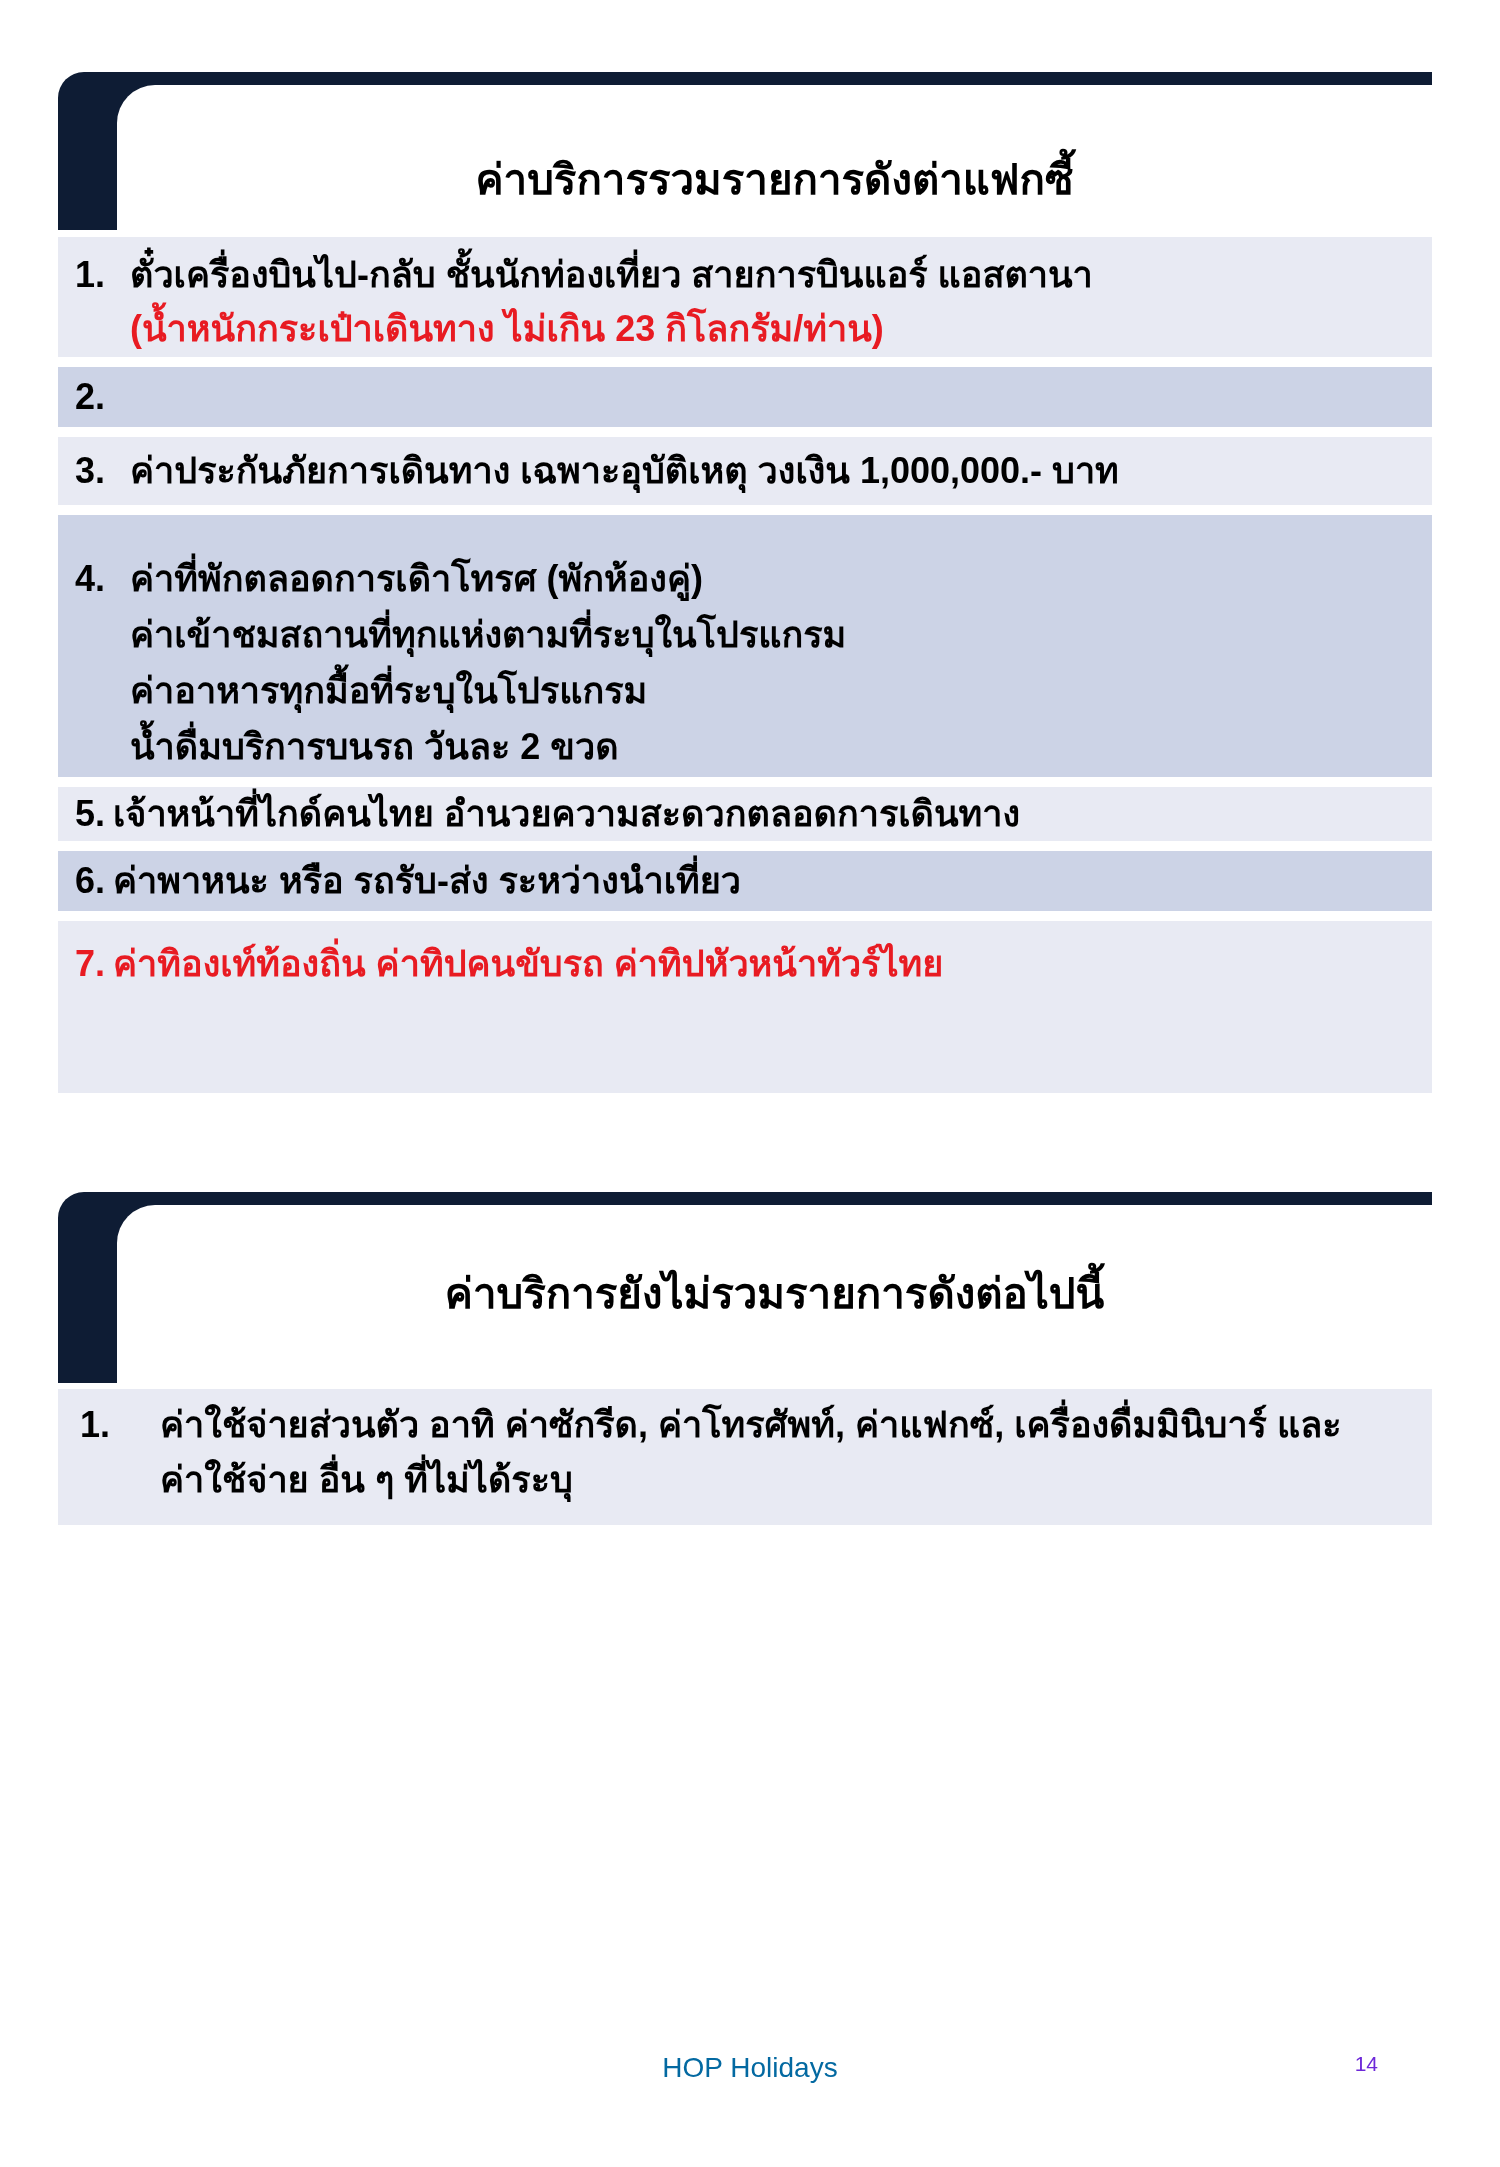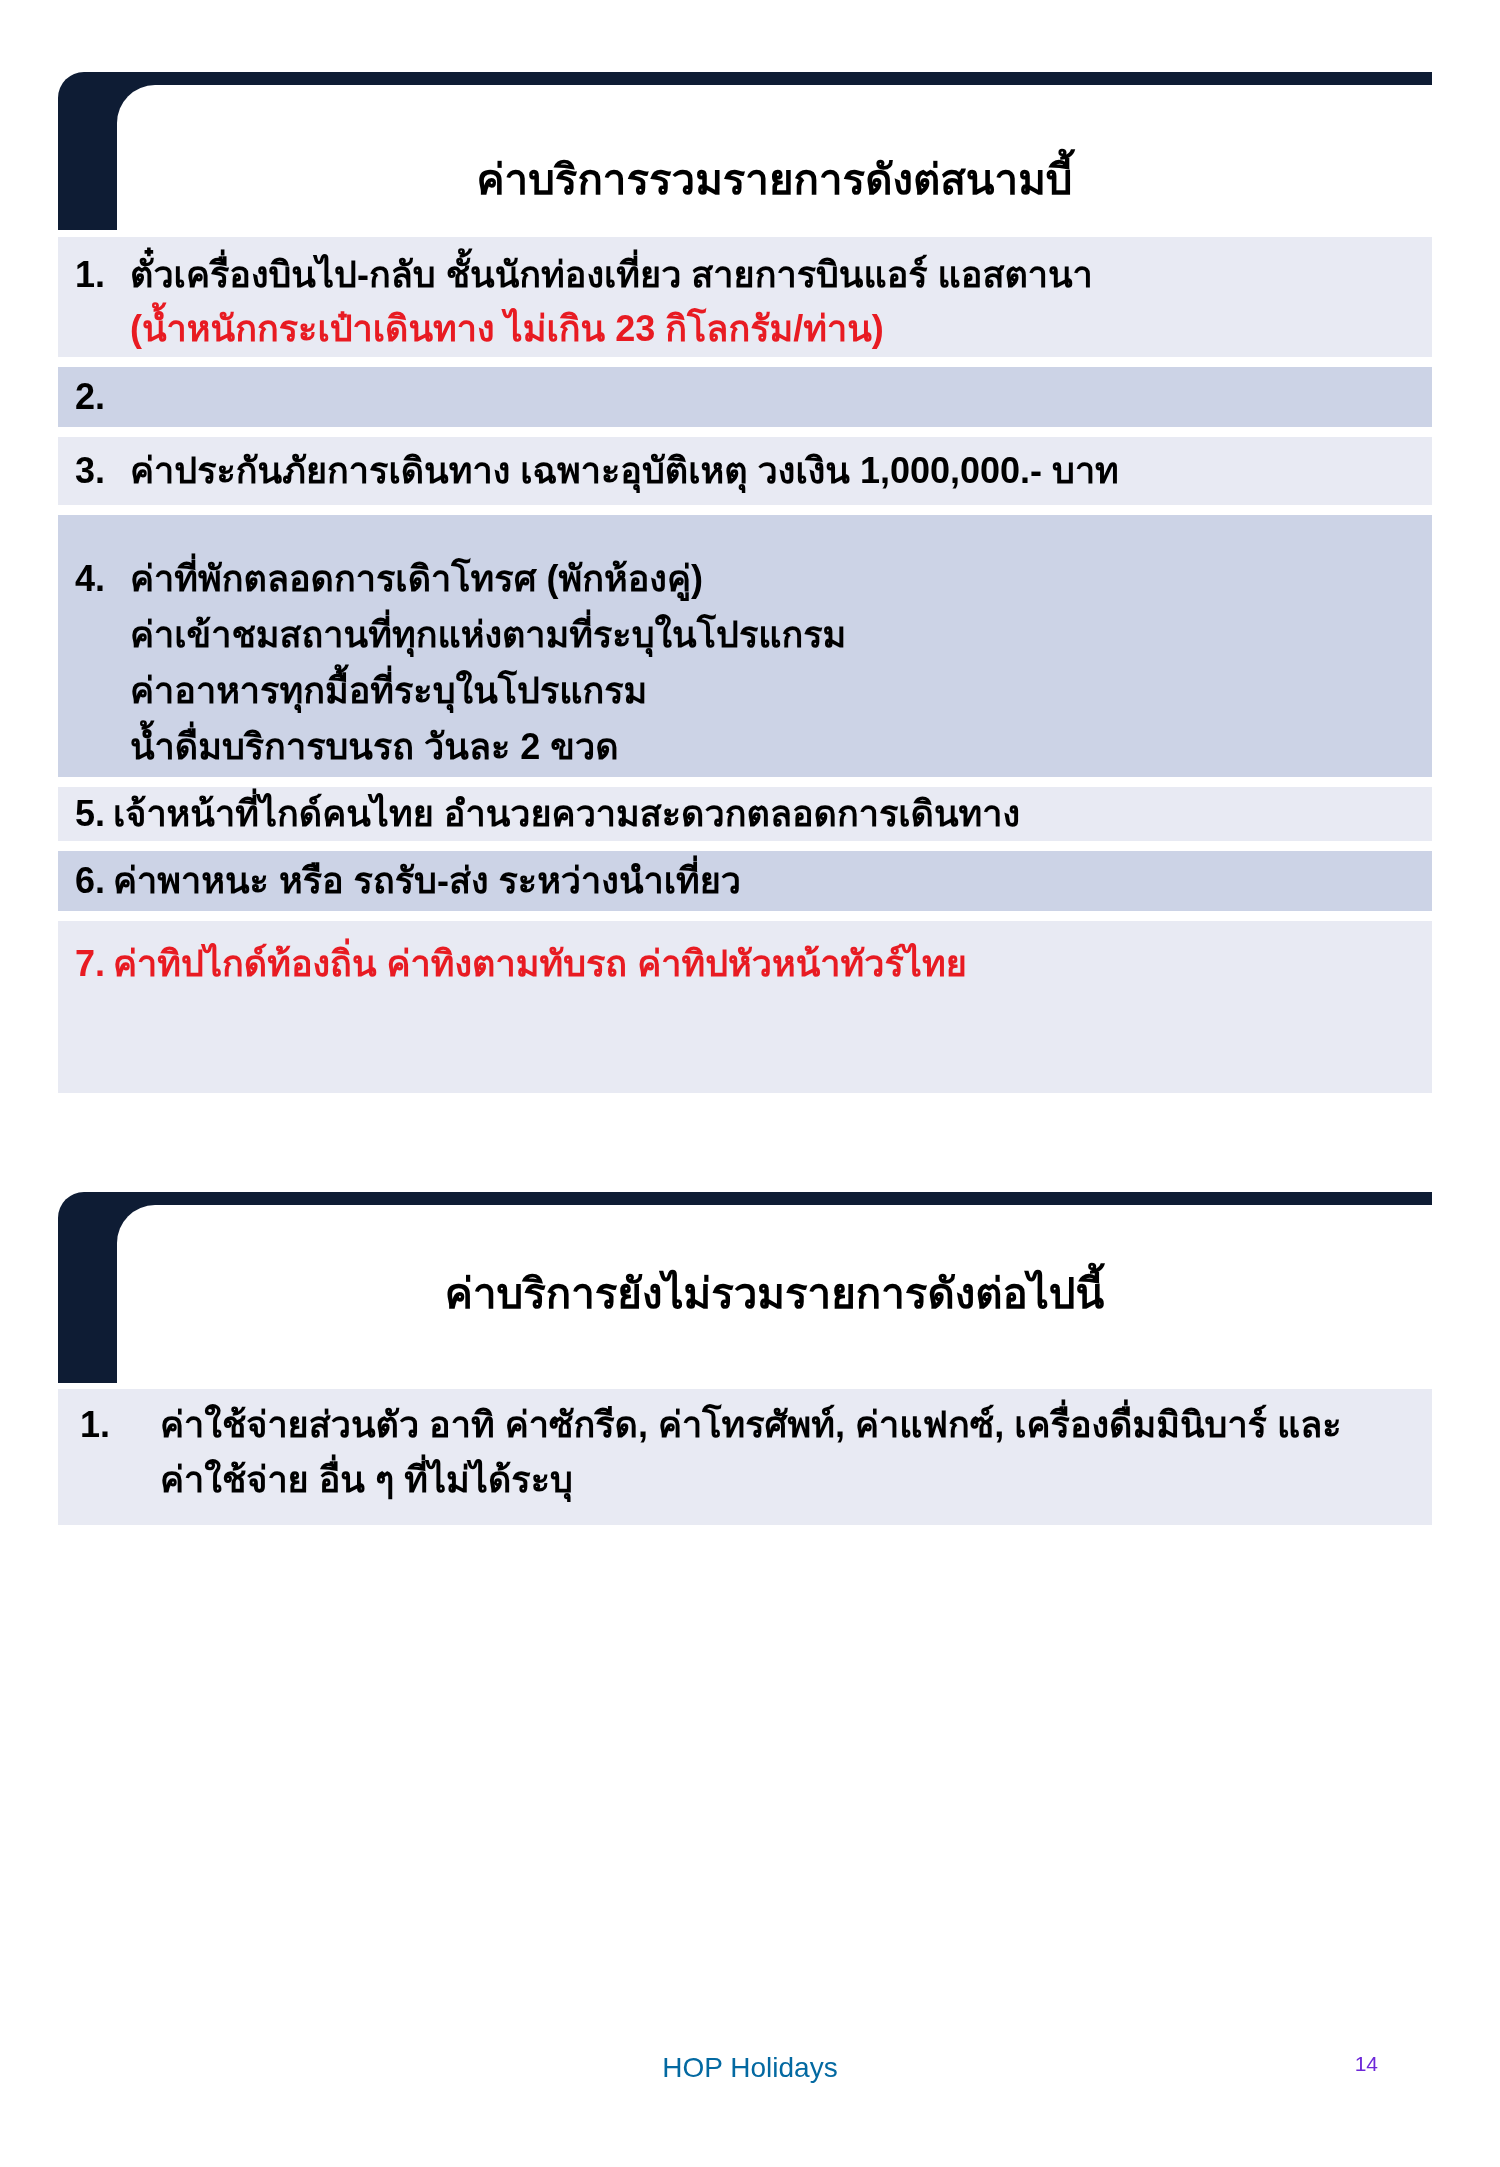--- a/index.html
+++ b/index.html
@@ -62,21 +62,21 @@
 </style>
 </head>
 <body>
 
 <div class="content">
 
   <section>
     <div class="hdr hdr-1">
       <div class="navy"></div>
       <div class="panel">
-        <div class="title">ค่าบริการรวมรายการดังต่สนามบี้</div>
+        <div class="title">ค่าบริการรวมรายการดังต่าแฟกซี้</div>
       </div>
     </div>
 
     <div class="rows-1">
 
       <div class="row light r1">
         <span class="num w55">1.</span>
         <div class="lines">
           <div class="line">ตั๋วเครื่องบินไป-กลับ ชั้นนักท่องเที่ยว สายการบินแอร์ แอสตานา</div>
           <div class="line red">(น้ำหนักกระเป๋าเดินทาง ไม่เกิน 23 กิโลกรัม/ท่าน)</div>
@@ -107,21 +107,21 @@
         <div class="line">เจ้าหน้าที่ไกด์คนไทย อำนวยความสะดวกตลอดการเดินทาง</div>
       </div>
 
       <div class="row dark r6 vcenter">
         <span class="num w38">6.</span>
         <div class="line">ค่าพาหนะ หรือ รถรับ-ส่ง ระหว่างนำเที่ยว</div>
       </div>
 
       <div class="row light r7">
         <span class="num w38 red">7.</span>
-        <div class="line red">ค่าทิปไกด์ท้องถิ่น ค่าทิงตามทับรถ ค่าทิปหัวหน้าทัวร์ไทย</div>
+        <div class="line red">ค่าทิองเท์ท้องถิ่น ค่าทิปคนขับรถ ค่าทิปหัวหน้าทัวร์ไทย</div>
       </div>
 
     </div>
   </section>
 
   <section>
     <div class="hdr hdr-2">
       <div class="navy"></div>
       <div class="panel">
         <div class="title">ค่าบริการยังไม่รวมรายการดังต่อไปนี้</div>

